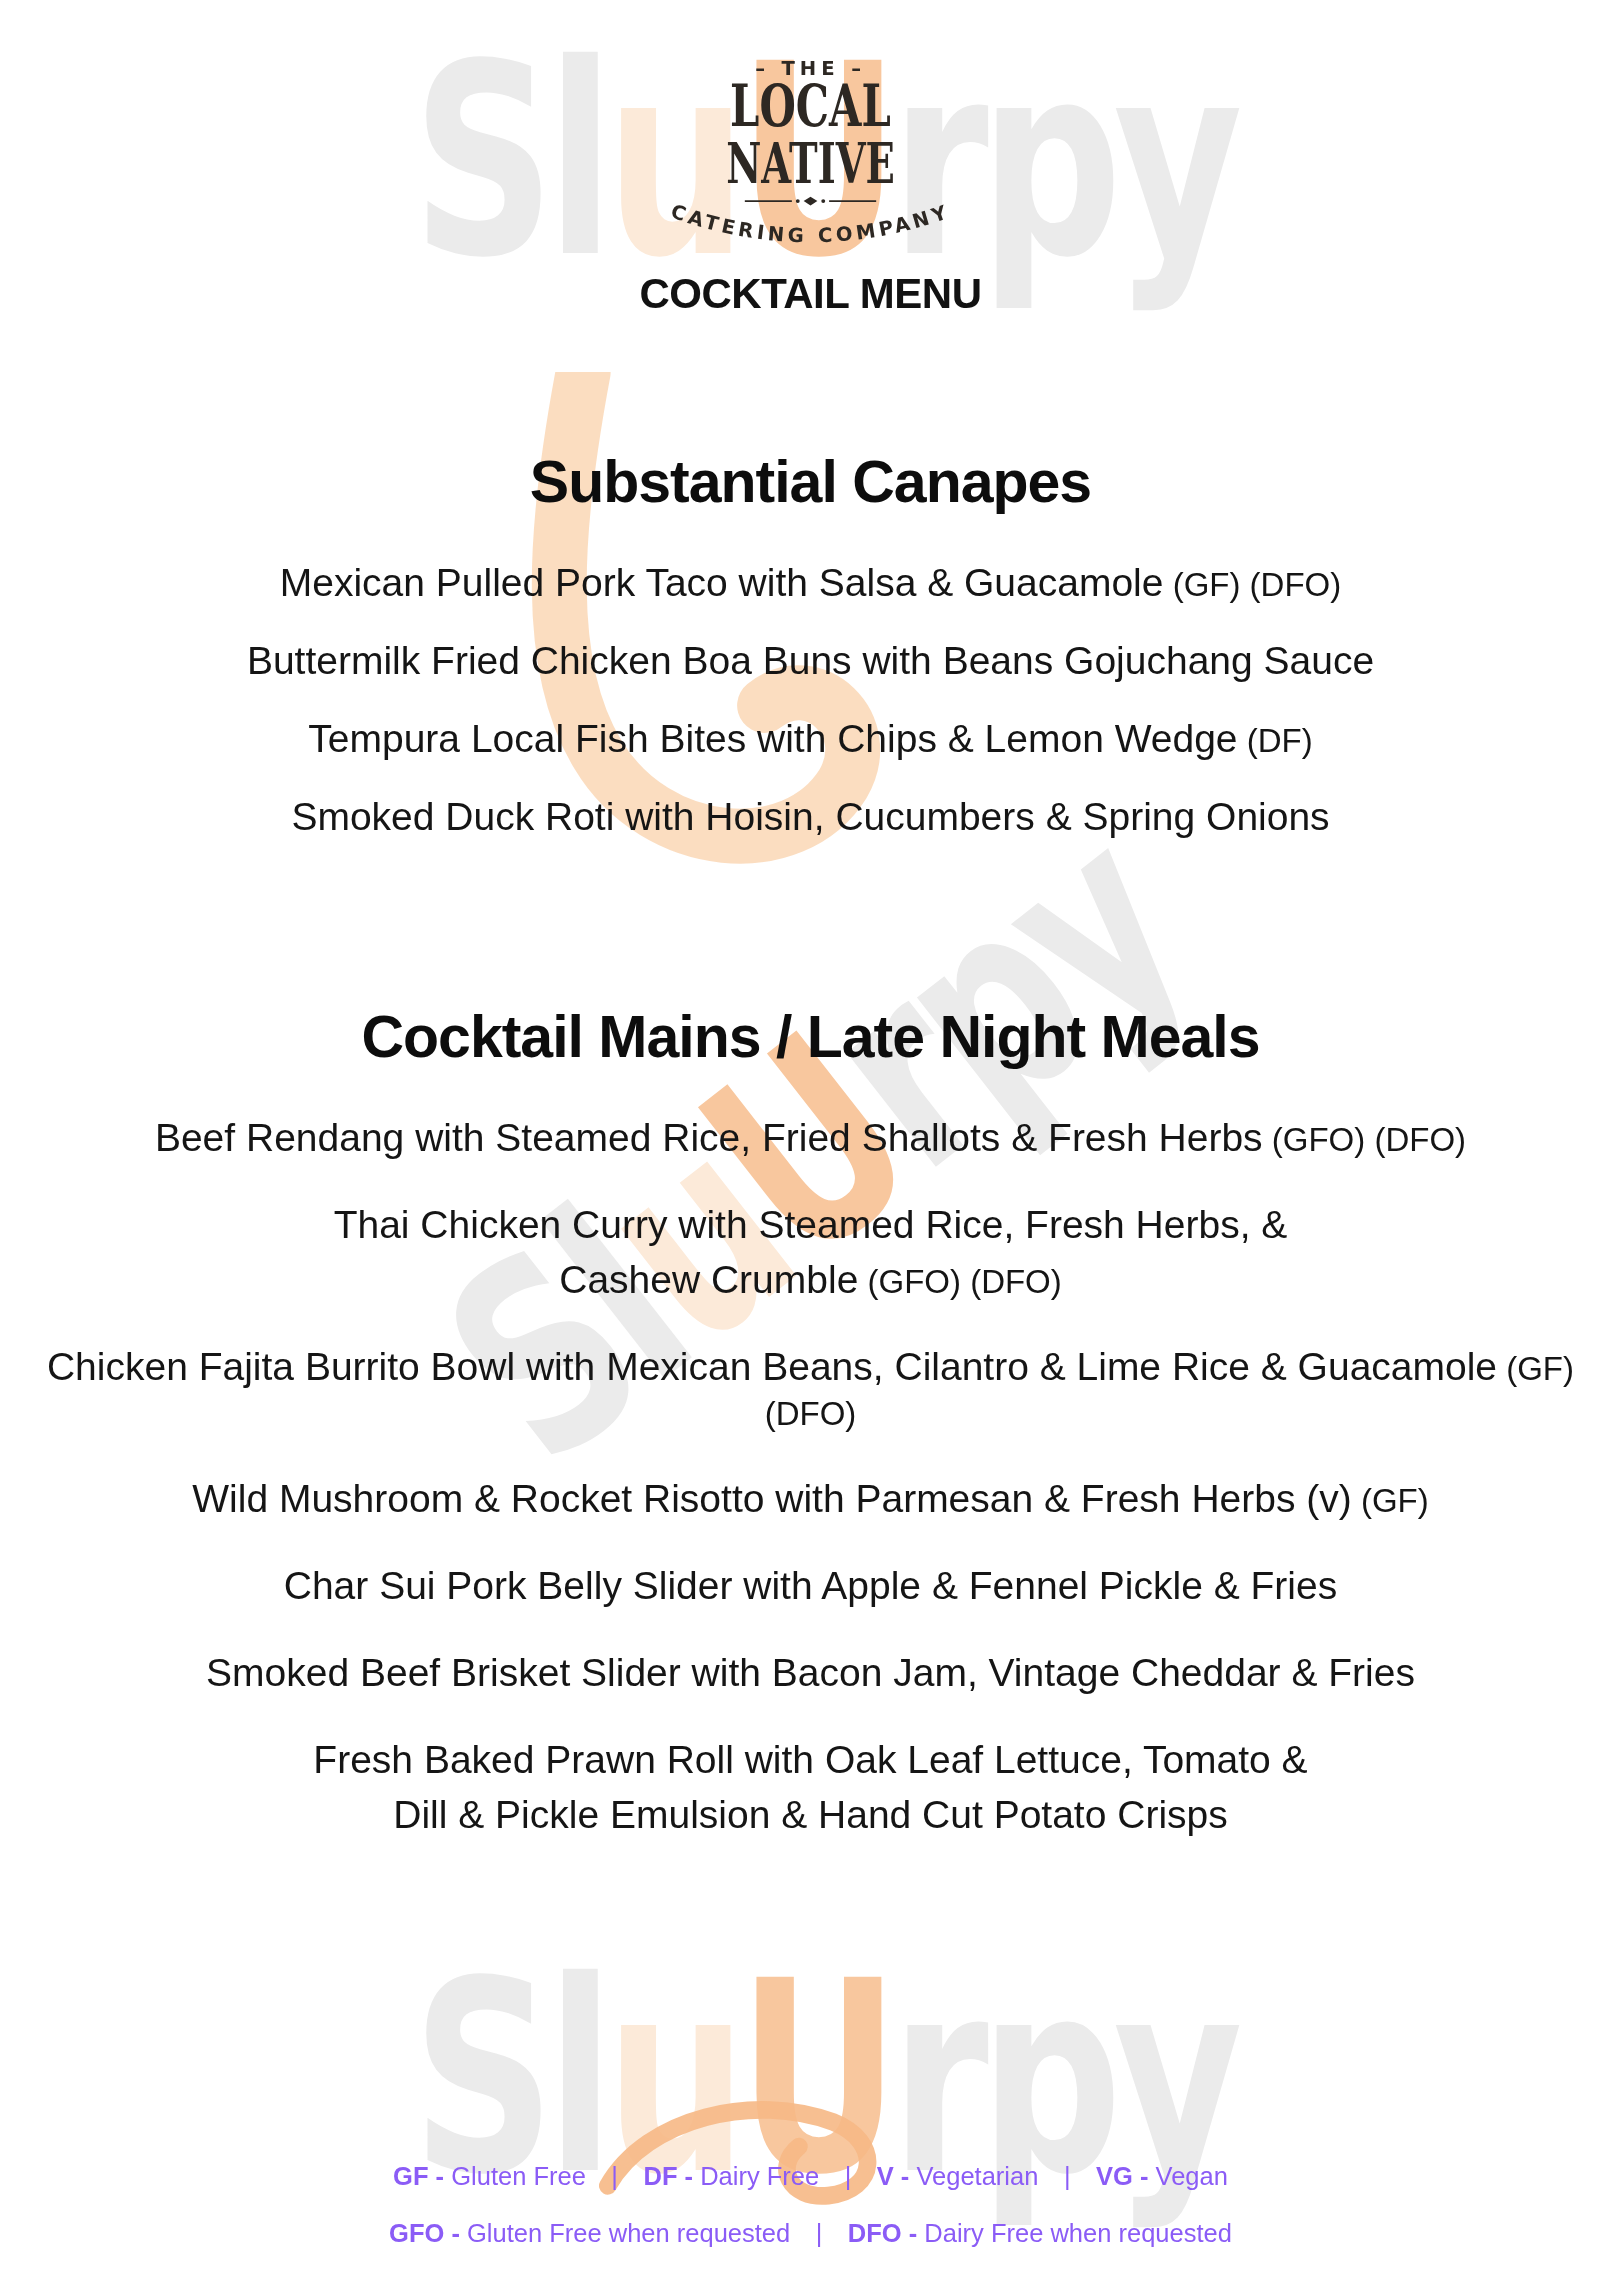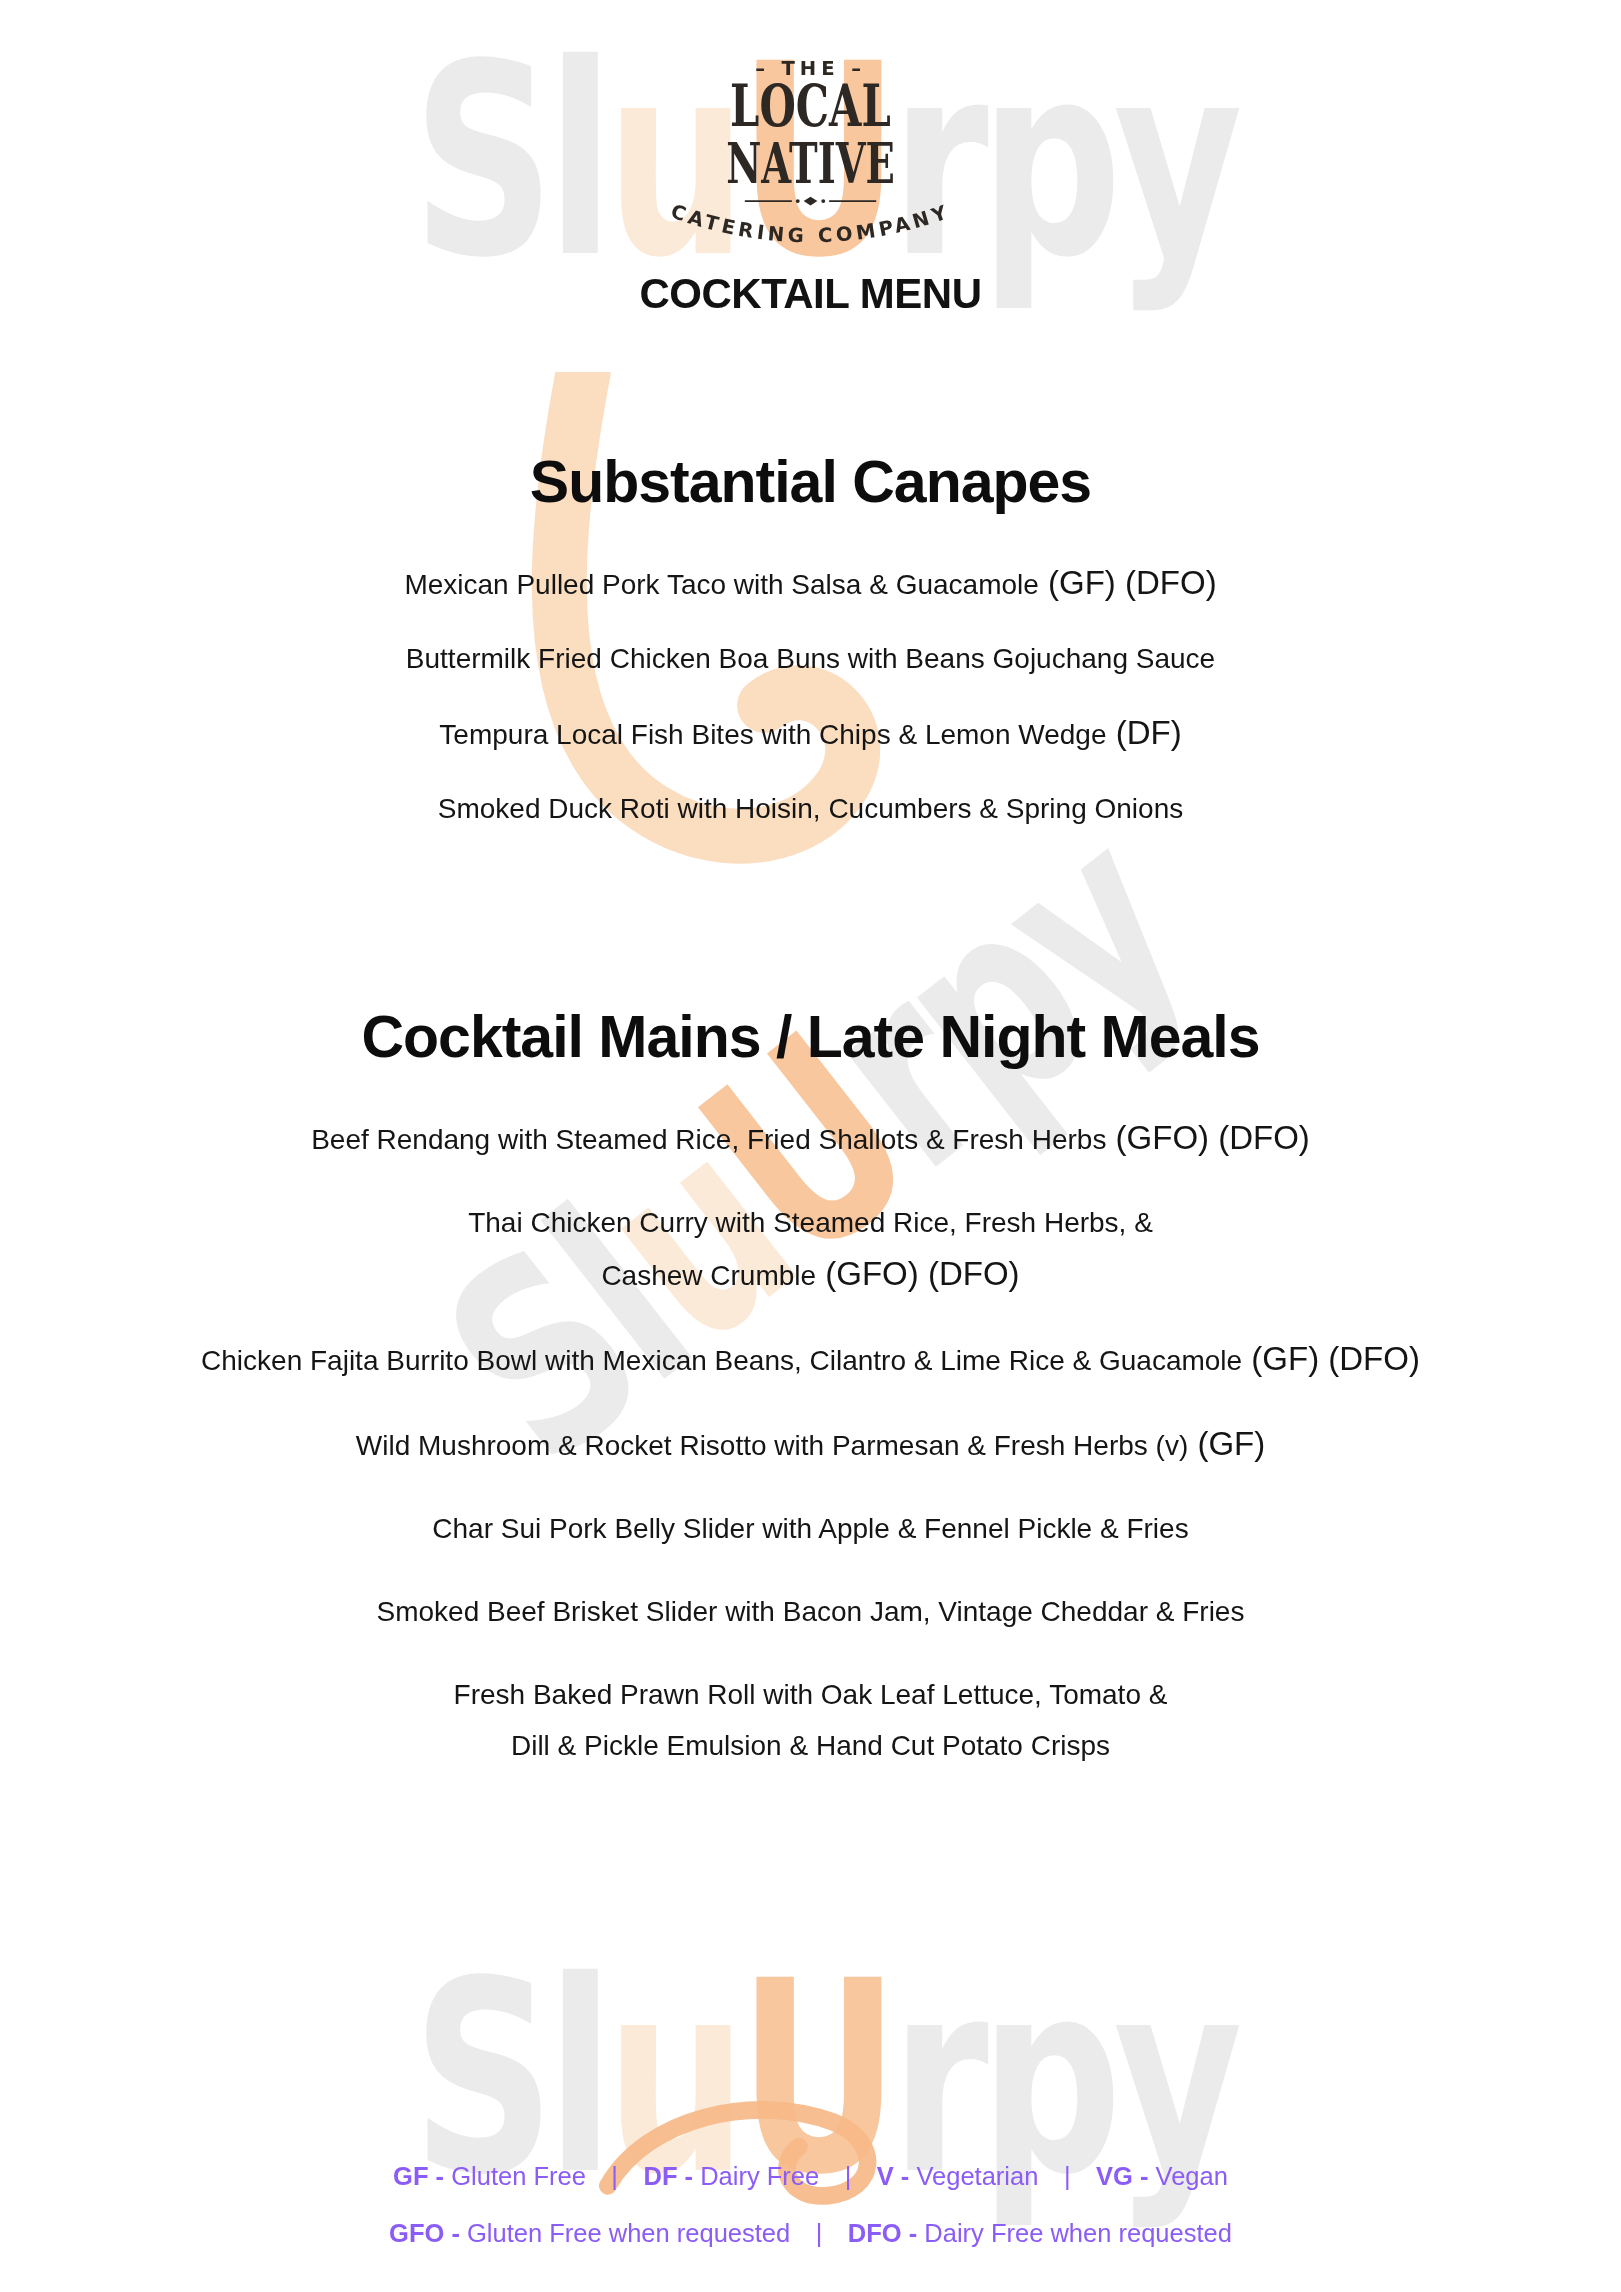--- a/index.html
+++ b/index.html
@@ -35,21 +35,21 @@
   .sec-2 { top:1002px; }
   .section h2 {
     margin:0; font-size:59px; line-height:71px; font-weight:bold;
     letter-spacing:-1px; color:#0d0d0d; font-family:"Liberation Sans", sans-serif;
   }
   .items { margin-top:45px; }
   .menu-line { line-height:39px; }
   .sec-1 .menu-line { margin-bottom:31px; }
   .sec-2 .menu-line { margin-bottom:40px; }
   .sec-2 .menu-line.cont { margin-top:-32px; }
-  .menu-line .main  { font-size:28px; color:#151515; }
+  .menu-line .main  { font-size:39px; color:#151515; }
   .menu-line .codes { font-size:33px; color:#151515; }
   
   .legend-line { font-size:25.5px; line-height:29px; color:#8b5cf6; }
   .legend-1 { top:2162px; }
   .legend-2 { top:2219px; }
   .legend-line b { font-weight:bold; }
   .legend-line .sep { margin:0 25.5px; }
 </style>
 </head>
 <body>

